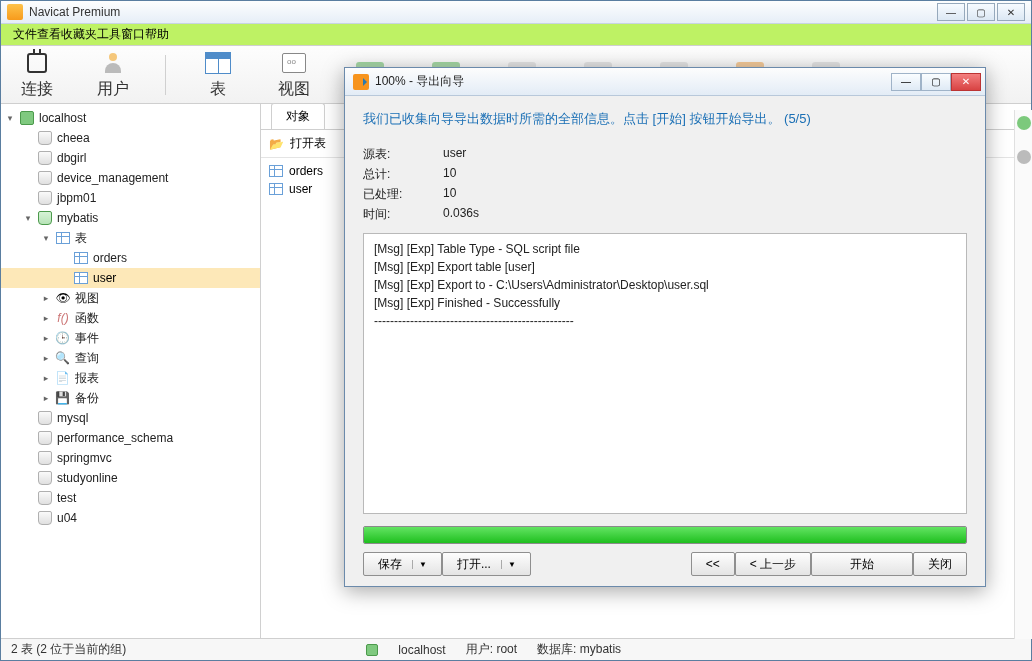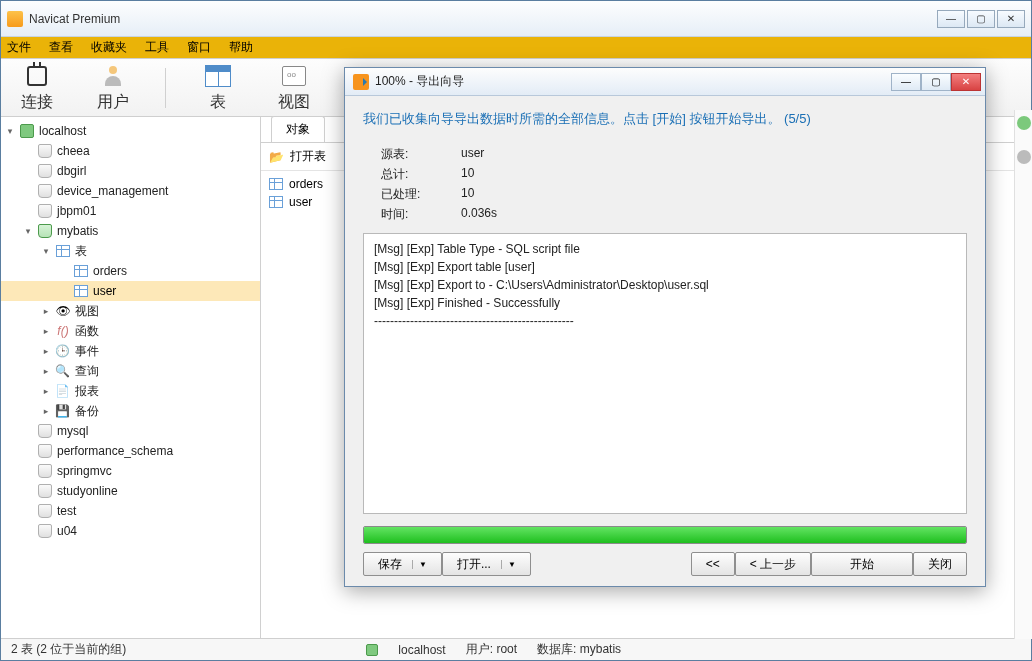--- a/index.html
+++ b/index.html
@@ -1,27 +1,27 @@
 <!DOCTYPE html>
 <html><head>
 <meta charset="utf-8">
 <style>
 * { box-sizing: border-box; margin: 0; padding: 0; font-family: "Microsoft YaHei", Tahoma, Arial, sans-serif; font-size: 12px; }
 body { width: 1032px; height: 661px; background: #e8e8e8; overflow: hidden; position: relative; }
 
 
 .window { width: 1032px; height: 661px; border: 1px solid #5a7ea0; background: #fff; display: flex; flex-direction: column; }
-.titlebar { height: 36px; background: linear-gradient(#fdfefe, #e6eef7); display: flex; align-items: center; padding: 0 6px; border-bottom: 1px solid #c8d4e2; }
+.titlebar { height: 23px; background: linear-gradient(#fdfefe, #e6eef7); display: flex; align-items: center; padding: 0 6px; border-bottom: 1px solid #c8d4e2; }
 .titlebar .appicon { width: 16px; height: 16px; margin-right: 6px; background: linear-gradient(#fdc24a,#f79b1c); border-radius: 2px; }
 .titlebar .title { flex: 0 0 auto; color: #333; }
 .titlebar .spacer { flex: 1; }
 .winbtns { display: flex; gap: 2px; }
 .winbtn { width: 28px; height: 18px; border: 1px solid #96a9bc; background: linear-gradient(#f7fbff,#dce8f4); display:flex; align-items:center; justify-content:center; font-size:10px; color:#333; }
 
-.menubar { height: 22px; background: #eab308; display: flex; align-items: center; border-bottom: 1px solid #cfcfcf; padding: 0 6px; gap: 18px; }
+.menubar { height: 22px; background: #bef264; display: flex; align-items: center; border-bottom: 1px solid #cfcfcf; padding: 0 12px; gap: 0; }
 .menubar span { cursor: default; }
 
 .toolbar { height: 58px; background: linear-gradient(#fdfdfd,#f2f2f2); border-bottom: 1px solid #cfcfcf; display: flex; align-items: center; padding: 0 12px; gap: 28px; }
 .toolbtn { display:flex; flex-direction:column; align-items:center; gap:2px; width:48px; }
 .toolbtn .ico { width:28px; height:28px; display:flex; align-items:center; justify-content:center; }
 .toolbtn .lbl { font-size:16px; color:#333; }
 .toolsep { width:1px; height:40px; background:#d0d0d0; }
 
 .body { flex:1; display:flex; min-height:0; }
 .sidebar { width:260px; border-right:1px solid #d0d0d0; background:#fff; overflow:auto; padding:4px 0; }
@@ -51,21 +51,21 @@
 .dialog .dtitle { height:28px; background:linear-gradient(#fdfdfd,#e3ecf6); display:flex; align-items:center; padding:0 4px 0 8px; border-bottom:1px solid #b8c8da; }
 .dialog .dtitle .dico { width:16px;height:16px;background:#f7941e;border-radius:2px;margin-right:6px;position:relative;}
 .dialog .dtitle .dico::after{content:"";position:absolute;right:-2px;top:4px;border:4px solid transparent;border-left-color:#2a7ab0;}
 .dialog .dtitle .dtxt { flex:1; color:#222; }
 .dialog .dwinbtns { display:flex; }
 .dialog .dwinbtn { width:30px;height:18px;border:1px solid #9fb3c8;background:linear-gradient(#fafdff,#dfeaf5);display:flex;align-items:center;justify-content:center;font-size:10px;}
 .dialog .dwinbtn.close { background:linear-gradient(#f37f7f,#d84343); border-color:#b33; color:#fff; }
 
 .dialog .dbody { flex:1; background:#f0f0f0; padding:14px 18px 10px; display:flex; flex-direction:column; }
 .dialog .headline { color:#1a6fb5; font-size:13px; margin-bottom:18px; }
-.infogrid { display:grid; grid-template-columns:80px 1fr; row-gap:3px; font-size:12px; color:#222; margin-bottom:10px;margin-left:18px; }
+.infogrid { display:grid; grid-template-columns:80px 1fr; row-gap:3px; font-size:12px; color:#222; margin-bottom:10px; }
 .logbox { flex:1; border:1px solid #b9b9b9; background:#fff; padding:6px 10px; font-size:12px; color:#222; overflow:auto; line-height:1.5; }
 .progress { height:18px; border:1px solid #8a8a8a; border-radius:2px; margin:12px 0 8px; background:#e8e8e8; overflow:hidden; }
 .progress .bar { height:100%; background:linear-gradient(#63e463,#1fbf1f); width:100%; }
 .dbuttons { display:flex; align-items:center; gap:0; }
 .dbuttons .gap { flex:1; }
 .btn { height:24px; padding:0 14px; border:1px solid #8f8f8f; background:linear-gradient(#fdfdfd,#e4e4e4); border-radius:2px; display:inline-flex; align-items:center; gap:6px; font-size:12px; }
 .btn.combo::after { content:"▼"; font-size:8px; margin-left:4px; border-left:1px solid #aaa; padding-left:6px; }
 
 
 .svg-plug { width:20px;height:20px;border:2px solid #333;border-radius:3px;position:relative;}

